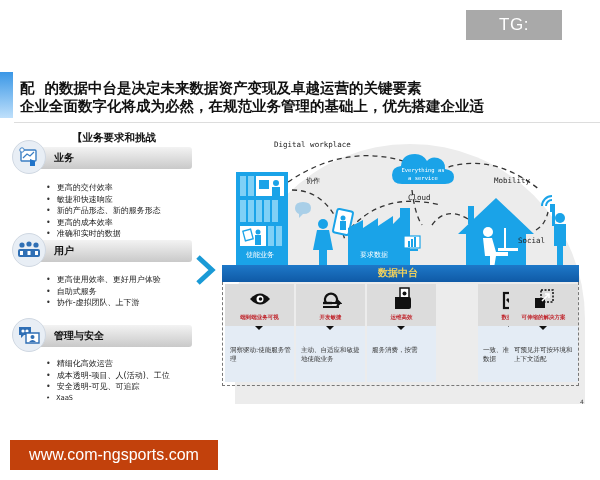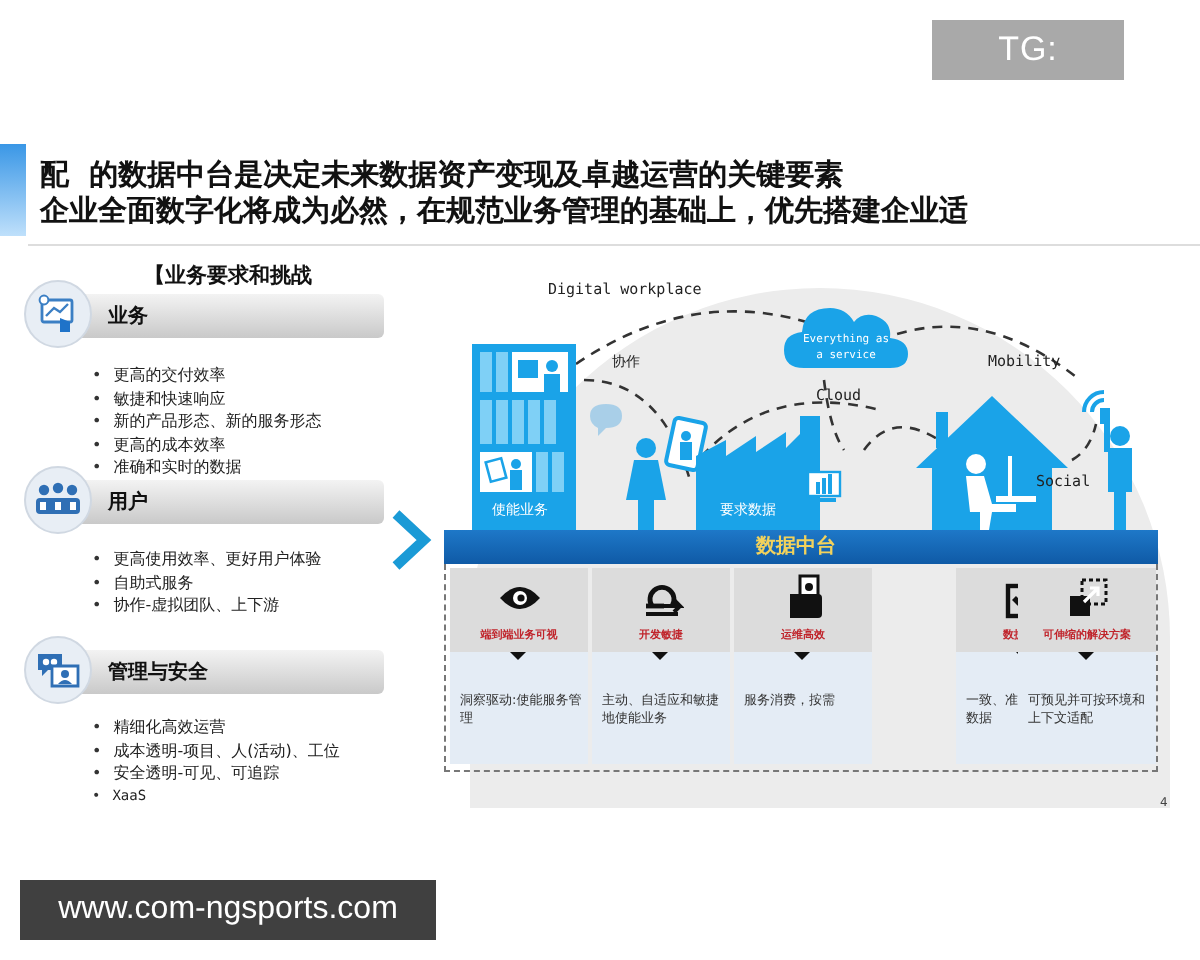--- a/index.html
+++ b/index.html
@@ -6,21 +6,21 @@
     html, body { width: 600px; height: 480px; background: #ffffff; overflow: hidden; }
     body { position: relative; font-family: "DejaVu Sans", "Liberation Sans", sans-serif; color: #222; }
 
     .wm-top {
       position: absolute; left: 466px; top: 10px; width: 96px; height: 30px;
       background: #a9a9a9; color: #fff; font-family: "Liberation Sans", sans-serif;
       font-size: 17px; line-height: 30px; text-align: center; letter-spacing: 0.5px;
     }
     .wm-bottom {
       position: absolute; left: 10px; top: 440px; width: 208px; height: 30px;
-      background: #404040; color: #fff; font-family: "Liberation Sans", sans-serif;
+      background: #c2410c; color: #fff; font-family: "Liberation Sans", sans-serif;
       font-size: 16px; line-height: 30px; text-align: center;
     }
 
     .title-bar-accent {
       position: absolute; left: 0; top: 72px; width: 13px; height: 46px;
       background: linear-gradient(180deg, #3a97e6, #bfe0fb);
     }
     .title {
       position: absolute; left: 20px; top: 79px; width: 500px;
       font-size: 14.5px; font-weight: bold; line-height: 18px; color: #111;

